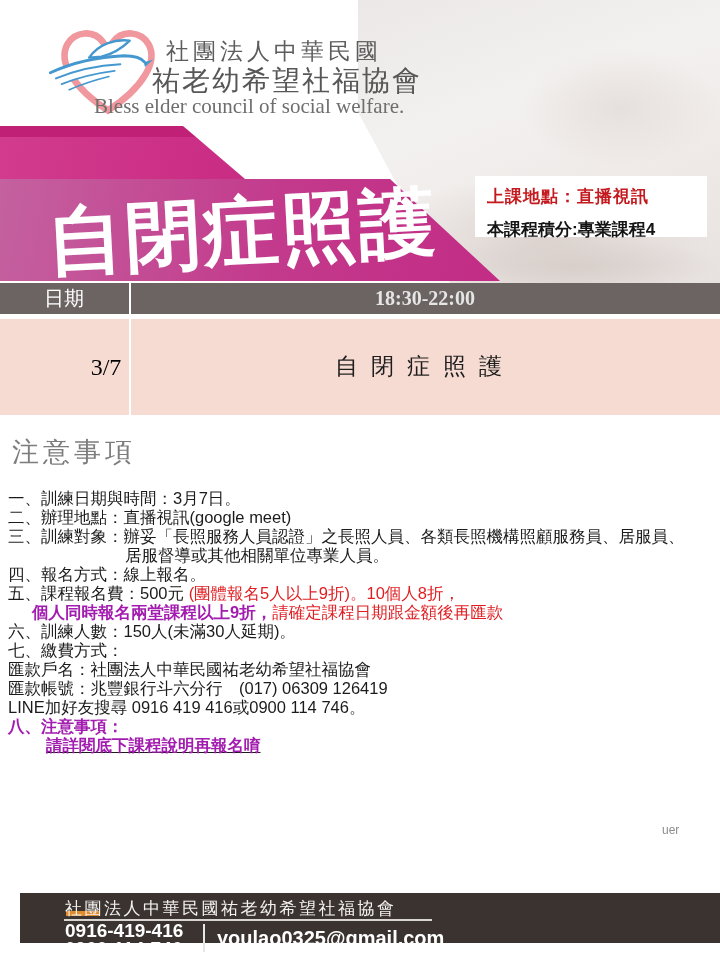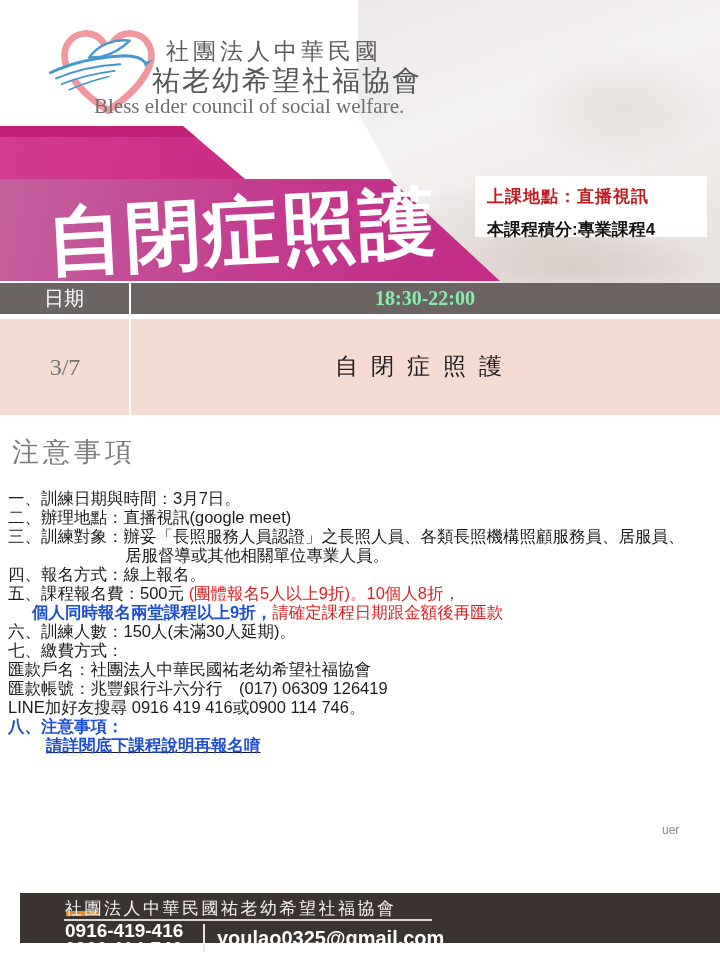--- a/index.html
+++ b/index.html
@@ -41,41 +41,41 @@
 
   .info-box{left:475px;top:176px;width:232px;height:61px;background:#ffffff;padding:9px 12px;box-sizing:border-box;}
   .info-line1{font-size:17px;font-weight:bold;color:#c41a1f;letter-spacing:1px;}
   .info-line2{margin-top:10px;font-size:17px;font-weight:bold;color:#141414;}
 
   
   .tbl-header{left:0;top:283px;width:720px;height:31px;background:#6b6462;}
   .tbl-header .cell-date{position:absolute;left:0;top:0;width:128px;height:31px;line-height:31px;
      text-align:center;color:#fff;font-family:"Liberation Serif",serif;font-size:20px;}
   .tbl-header .cell-time{position:absolute;left:130px;top:0;width:590px;height:24px;line-height:31px;
-     text-align:center;color:#86efac;font-family:"Liberation Serif",serif;font-size:20px;font-weight:bold;}
+     text-align:center;color:#e5e5e5;font-family:"Liberation Serif",serif;font-size:20px;font-weight:bold;}
   .vdiv-h{position:absolute;left:129px;top:0;width:2px;height:31px;background:#ffffff;}
   .tbl-row{left:0;top:319px;width:720px;height:96px;background:#f6dbd2;}
   .tbl-row .cell-date{position:absolute;left:0;top:0;width:130px;height:96px;line-height:96px;
-     text-align:center;color:#737373;font-family:"Liberation Serif",serif;font-size:24px;}
+     text-align:center;color:#000000;font-family:"Liberation Serif",serif;font-size:24px;padding-left:41px;}
   .tbl-row .cell-course{position:absolute;left:130px;top:0;width:590px;height:96px;line-height:96px;
      text-align:center;color:#1d1d1d;font-family:"Liberation Serif",serif;font-size:23px;letter-spacing:13px;}
   .vdiv-r{position:absolute;left:129px;top:0;width:2px;height:96px;background:#ffffff;}
 
   
   .notes-title{left:12px;top:434px;font-family:"Liberation Serif",serif;font-size:27px;
      color:#7d7d7d;letter-spacing:4px;font-weight:400;}
   .notes-body{left:8px;top:489px;width:706px;font-size:16.5px;line-height:19px;color:#1b1b1b;}
   .note-line{white-space:nowrap;}
   .ind-0{padding-left:0;}
   .ind-1{padding-left:24px;}
   .ind-2{padding-left:117px;}
   .ind-3{padding-left:38px;text-decoration:underline;}
   .seg-n{color:#1b1b1b;}
   .seg-r{color:#e01e22;}
-  .seg-rb{color:#1d4ed8;font-weight:bold;}
+  .seg-rb{color:#a21caf;font-weight:bold;}
 
   .watermark{left:662px;top:823px;font-size:12px;color:#8c8c8c;}
 
   
   .footer{left:0;top:893px;width:720px;height:50px;background:#3a3330;margin-left:20px;}
   .f-orange{position:absolute;left:46px;top:18px;width:34px;height:5px;background:#e08c2d;}
   .f-org{position:absolute;left:45px;top:4px;font-family:"Liberation Serif",serif;font-size:17px;
      color:#f4f2f0;letter-spacing:2.5px;}
   .f-rule{position:absolute;left:44px;top:26px;width:368px;height:2px;background:#d8d5d3;}
   .f-phones{position:absolute;left:45px;top:29px;font-size:19px;font-weight:bold;color:#ffffff;

